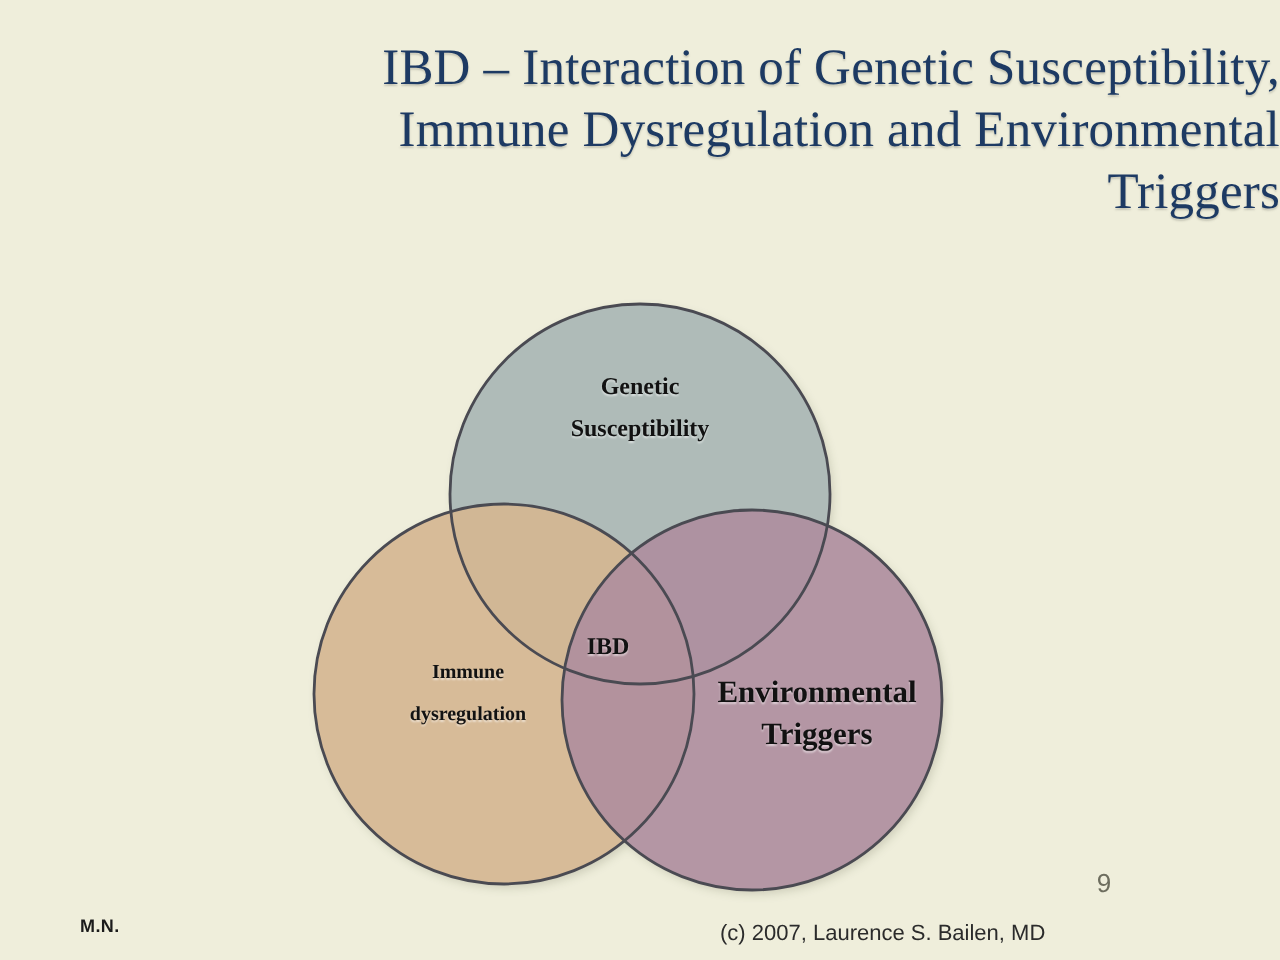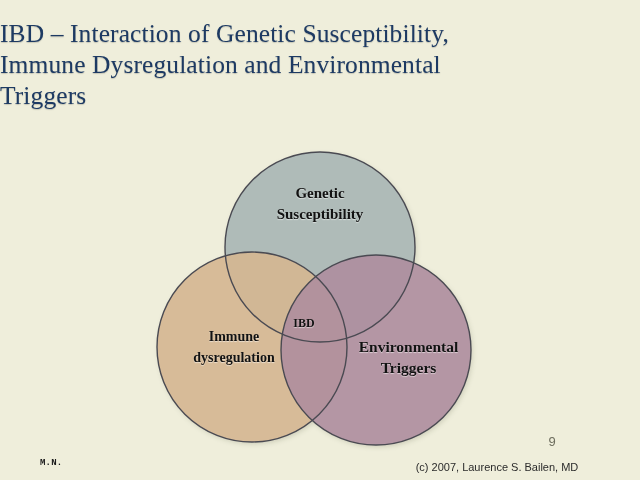--- a/index.html
+++ b/index.html
@@ -19,21 +19,21 @@
     height: 480px;
     background: #efeedb;
     overflow: hidden;
   }
   
   #title {
     position: absolute;
     left: 0;
     top: 18px;
     width: 640px;
-    text-align: left;
+    text-align: right;
     color: #1d3a63;
     font-family: "Liberation Serif", "DejaVu Serif", serif;
     font-size: 25.5px;
     line-height: 31px;
     letter-spacing: 0.1px;
     text-shadow: 0 1px 1px rgba(120,120,110,0.35);
     white-space: pre-line;
   }
   
   #venn-wrap {
@@ -55,28 +55,28 @@
     font-family: "Liberation Serif", "DejaVu Serif", serif;
     font-weight: bold;
     text-shadow: 0 1px 1px rgba(255,255,255,0.55);
     white-space: pre-line;
     pointer-events: none;
   }
   #label-genetic {
     left: 253px;
     top: 183px;
     width: 134px;
-    font-size: 15px;
+    font-size: 12px;
     line-height: 21px;
   }
   #label-immune {
     left: 162px;
     top: 326px;
     width: 144px;
-    font-size: 14px;
+    font-size: 10px;
     line-height: 21px;
   }
   #label-environmental {
     left: 335px;
     top: 336px;
     width: 147px;
     font-size: 15.5px;
     line-height: 21px;
   }
   #label-ibd {
@@ -84,21 +84,21 @@
     top: 316px;
     width: 46px;
     font-size: 12px;
     line-height: 14px;
   }
   
   #footer-initials {
     position: absolute;
     left: 12px;
     top: 458px;
-    font-family: Liberation Mono, monospace;
+    font-family: Liberation Sans, sans-serif;
     font-size: 9px;
     font-weight: bold;
     color: #1b1b1b;
     letter-spacing: 0.2px;
     padding-left: 28px;
   }
   #slide-number {
     position: absolute;
     left: 540px;
     top: 434px;
@@ -106,21 +106,21 @@
     text-align: center;
     font-family: "Liberation Sans", "DejaVu Sans", sans-serif;
     font-size: 13px;
     color: #6d6d5e;
   }
   #copyright {
     position: absolute;
     left: 360px;
     top: 461px;
     width: 274px;
-    text-align: center;
+    text-align: left;
     font-family: "Liberation Sans", "DejaVu Sans", sans-serif;
     font-size: 11px;
     color: #2b2b2b;
   }
 </style>
 </head>
 <body style="background: rgb(239, 238, 219);">
 
 <div id="slide" style="background: rgb(239, 238, 219);">
 

